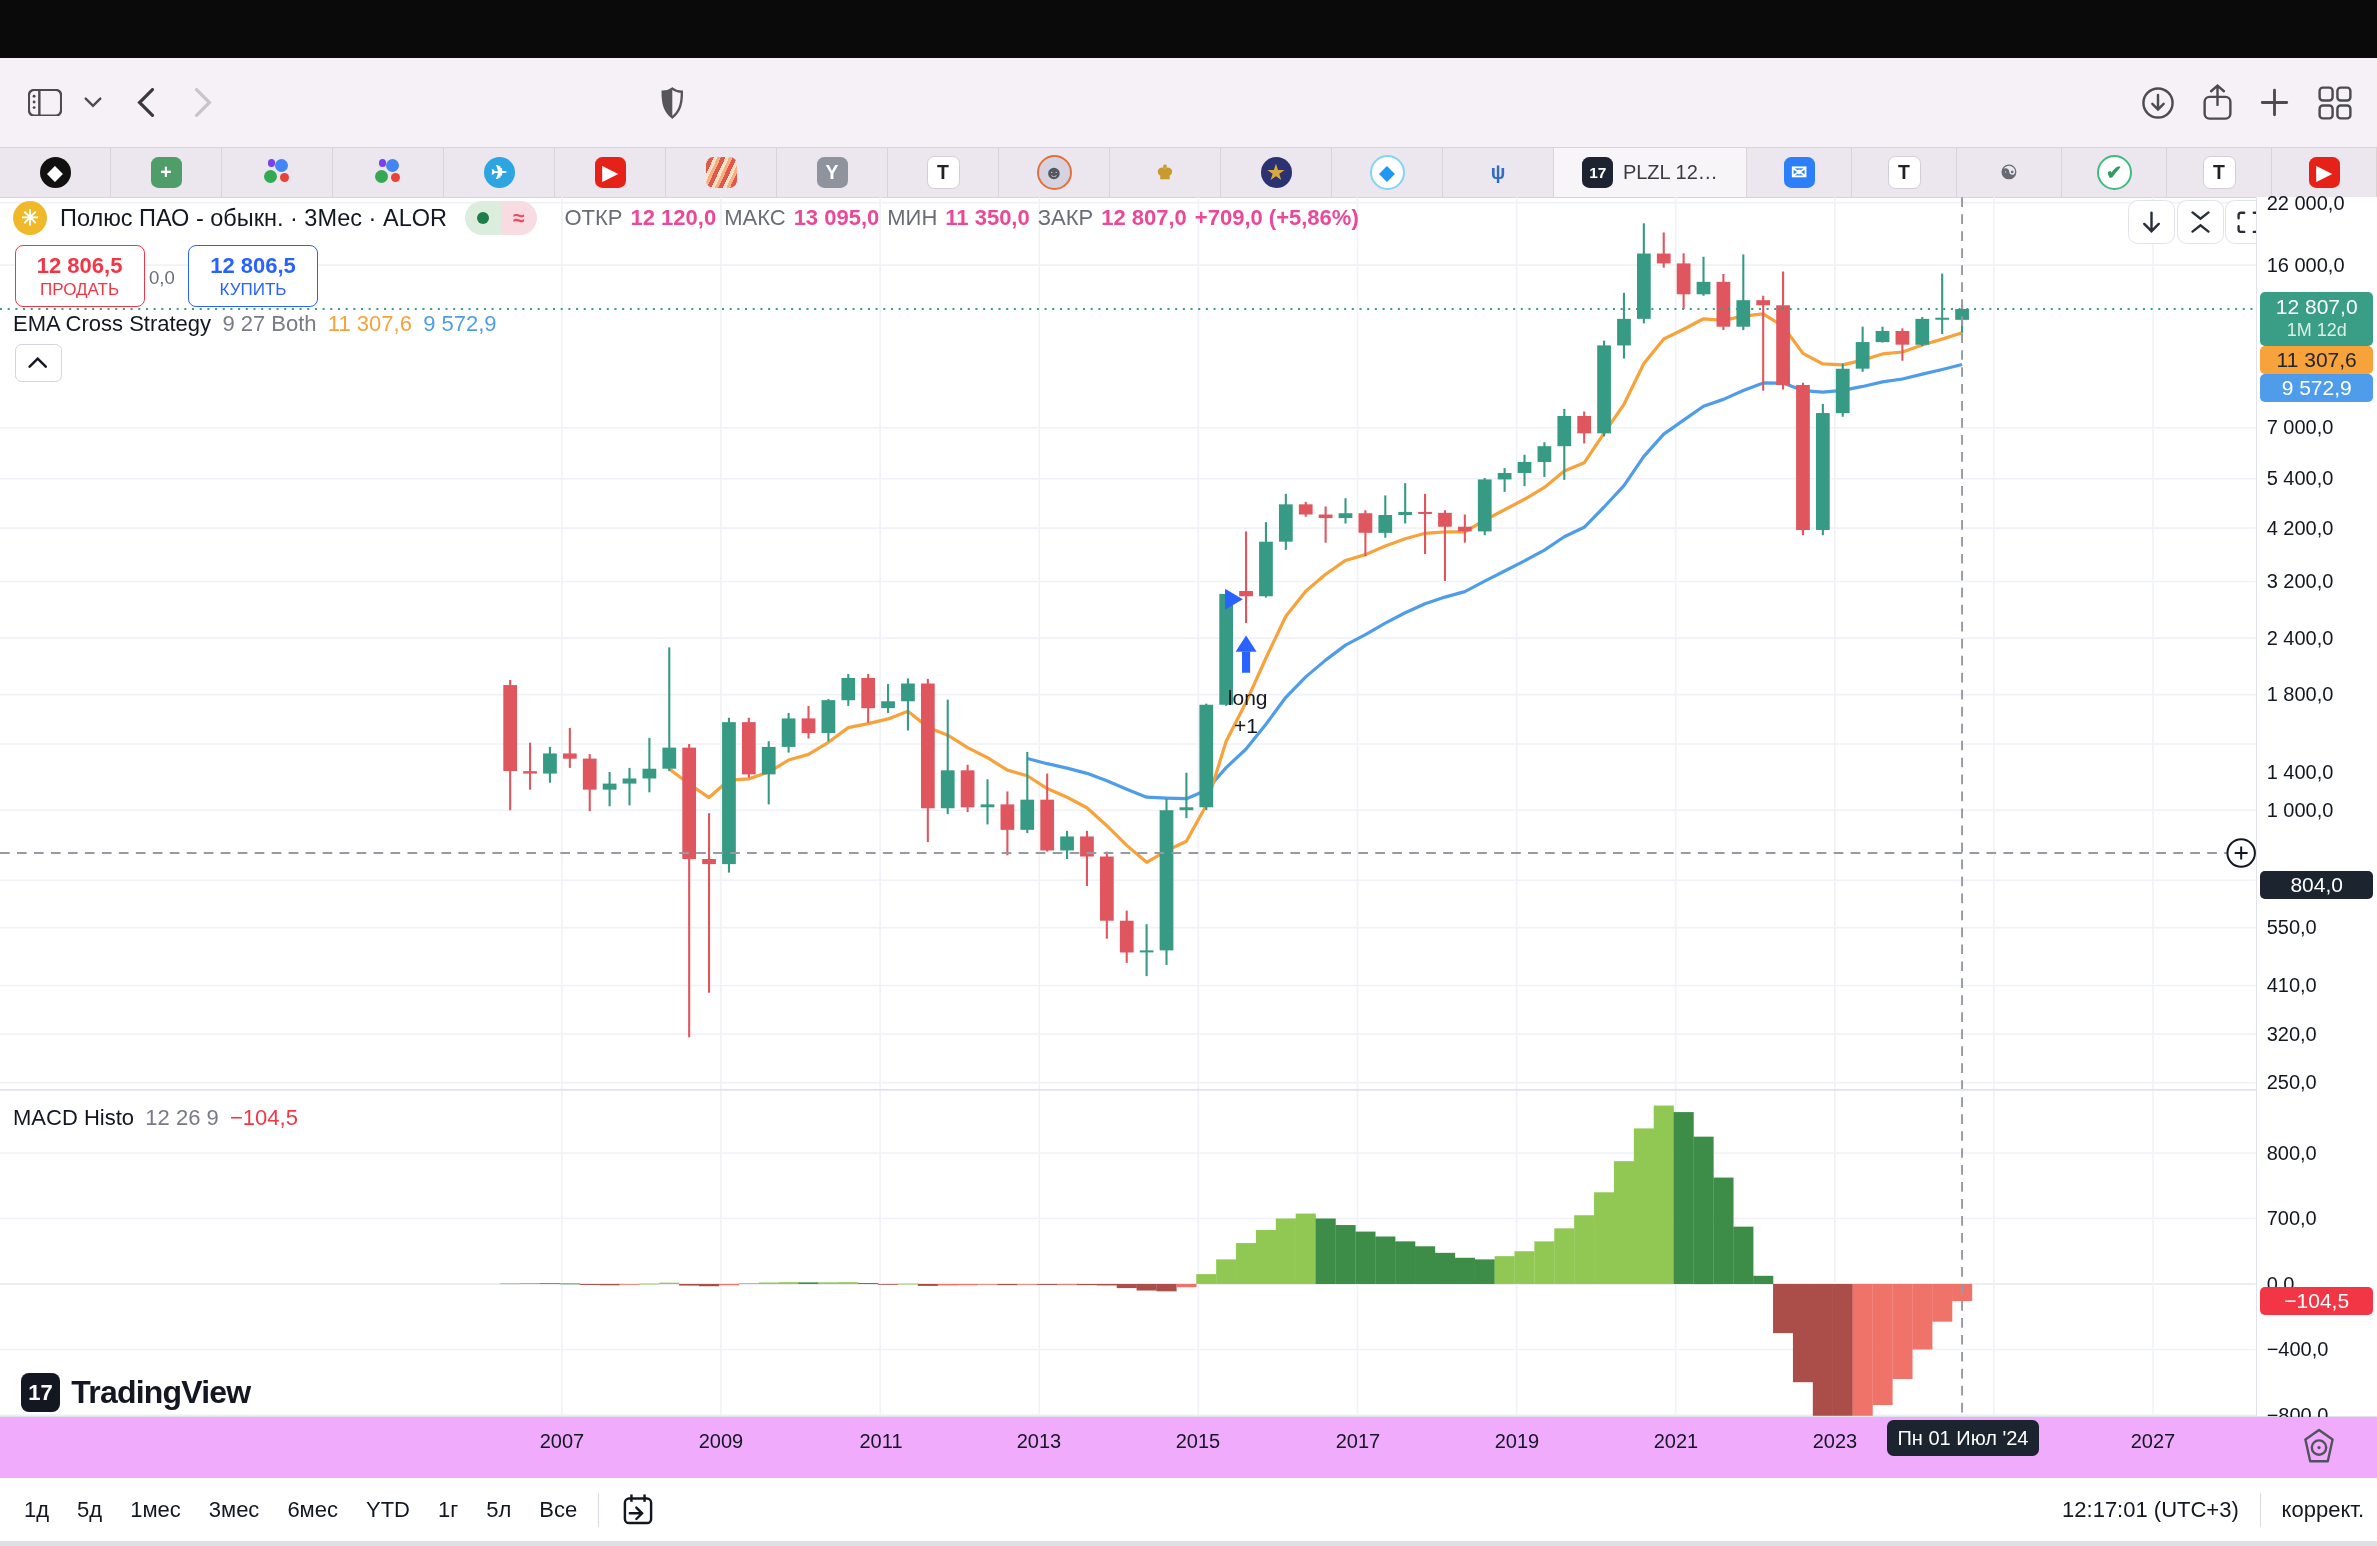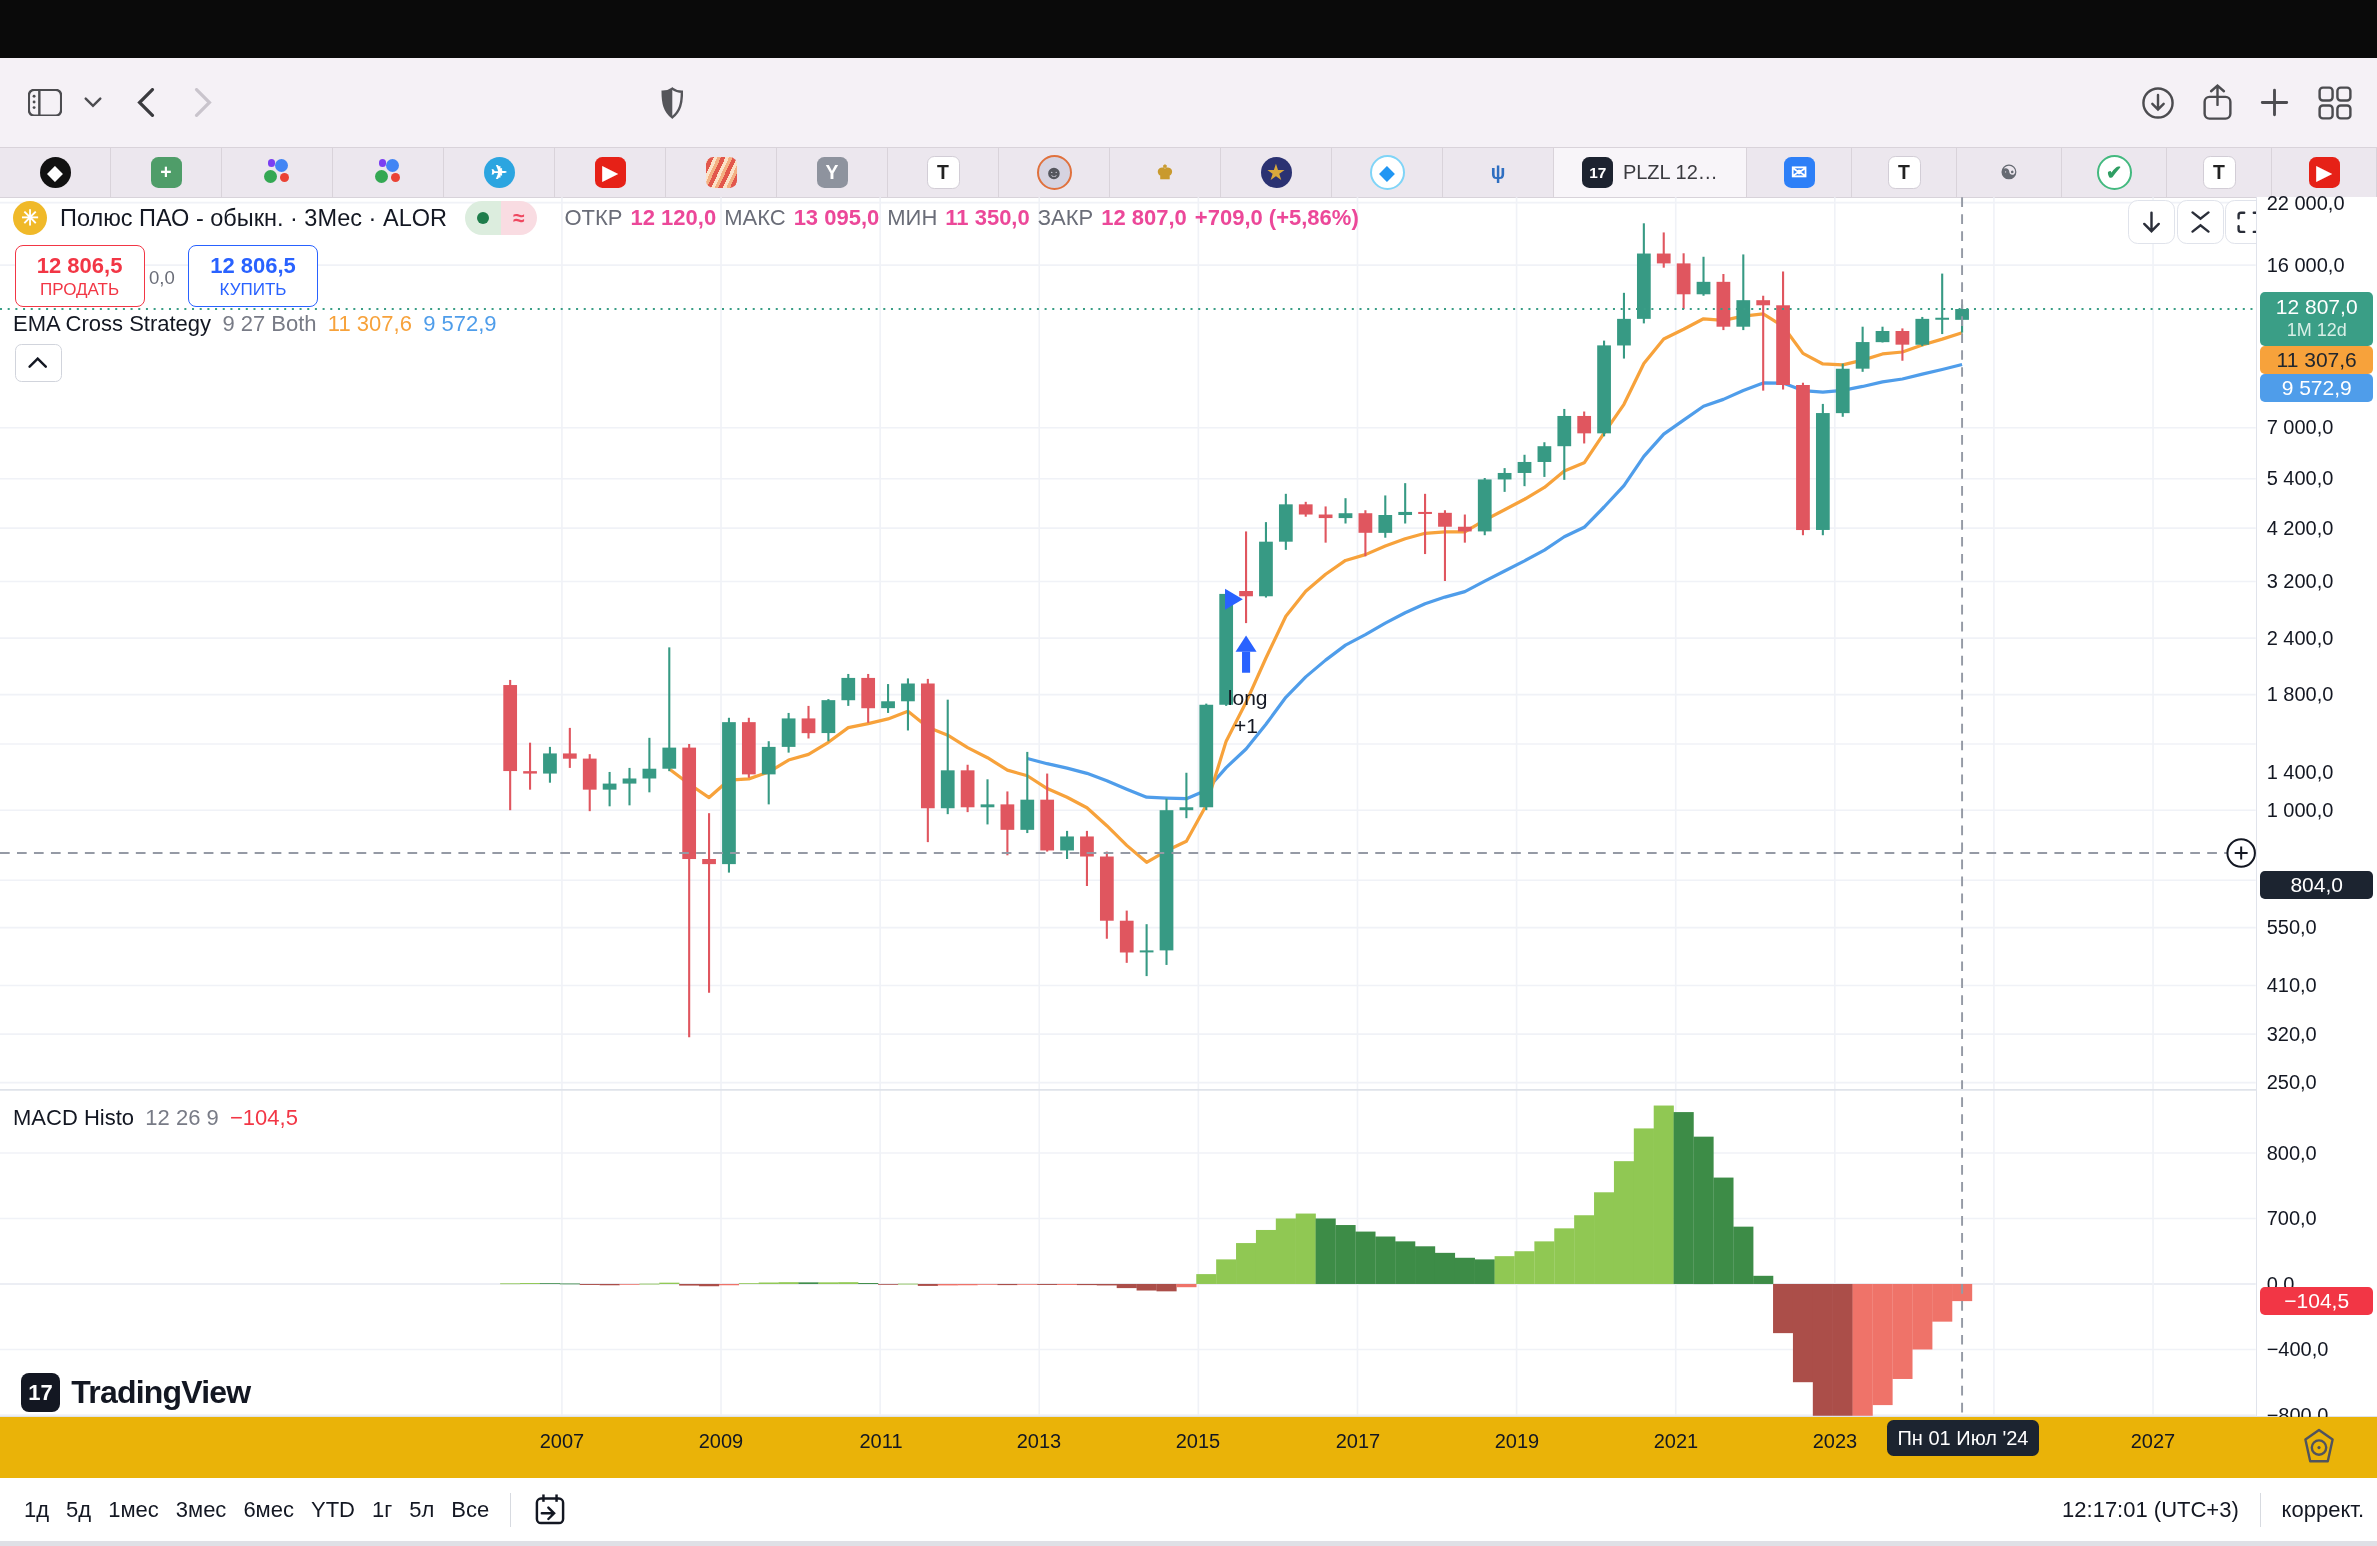--- a/index.html
+++ b/index.html
@@ -40,27 +40,27 @@
   .gray{color:#787b86;}
   .orange{color:#f7a23b;}
   .blue{color:#4f9dea;}
   .red{color:#f23645;}
   .chartbtn{position:absolute;top:200px;width:45px;height:42px;background:#fff;border:1.6px solid #e0e3eb;border-radius:9.7px;
             display:flex;align-items:center;justify-content:center;color:#2a2e39;}
   
   #praxis{left:2256px;top:197px;width:121px;height:1219px;border-left:0.8px solid #e0e3eb;background:#fff;}
   .ptick{position:absolute;left:9.7px;font-size:20px;color:#131722;transform:translateY(-50%);white-space:nowrap;}
   .pricepill{position:absolute;left:3.2px;width:113px;border-radius:4.9px;text-align:center;color:#fff;font-size:21px;}
-  #taxis{left:0;top:1417px;width:2377px;height:61px;background:#eab308;border-bottom:0.8px solid #dfe3ea;}
+  #taxis{left:0;top:1417px;width:2377px;height:61px;background:#f0abfc;border-bottom:0.8px solid #dfe3ea;}
   .ytick{position:absolute;top:13px;font-size:20px;color:#131722;transform:translateX(-50%);}
   #ttooltip{position:absolute;top:3.2px;height:36px;border-radius:6.5px;background:#1c2430;color:#fff;font-size:20px;
             display:flex;align-items:center;justify-content:center;}
   
   #footer{left:0;top:1478px;width:2377px;height:63px;background:#fff;display:flex;align-items:center;}
-  #footer .ranges{display:flex;gap:17px;font-size:22px;margin-left:24px;color:#131722;text-align:right;}
+  #footer .ranges{display:flex;gap:28px;font-size:22px;margin-left:24px;color:#131722;text-align:right;}
   .vdiv{width:0.8px;height:34px;background:#d7dae0;margin:0 21px;}
   #footright{position:absolute;right:13px;display:flex;align-items:center;font-size:22px;}
   #graystrip{left:0;top:1541px;width:2377px;height:4.9px;background:#dfe0e6;}
   
   #wm{left:21px;top:1373px;display:flex;align-items:center;gap:11.3px;}
   #wm .mark{width:39px;height:39px;border-radius:8px;background:#131722;color:#fff;display:flex;align-items:center;justify-content:center;font-size:22px;font-weight:bold;}
   #wm .txt{font-size:32px;font-weight:bold;color:#131722;letter-spacing:-0.8px;}
   svg{display:block;}
 </style>
 </head>

